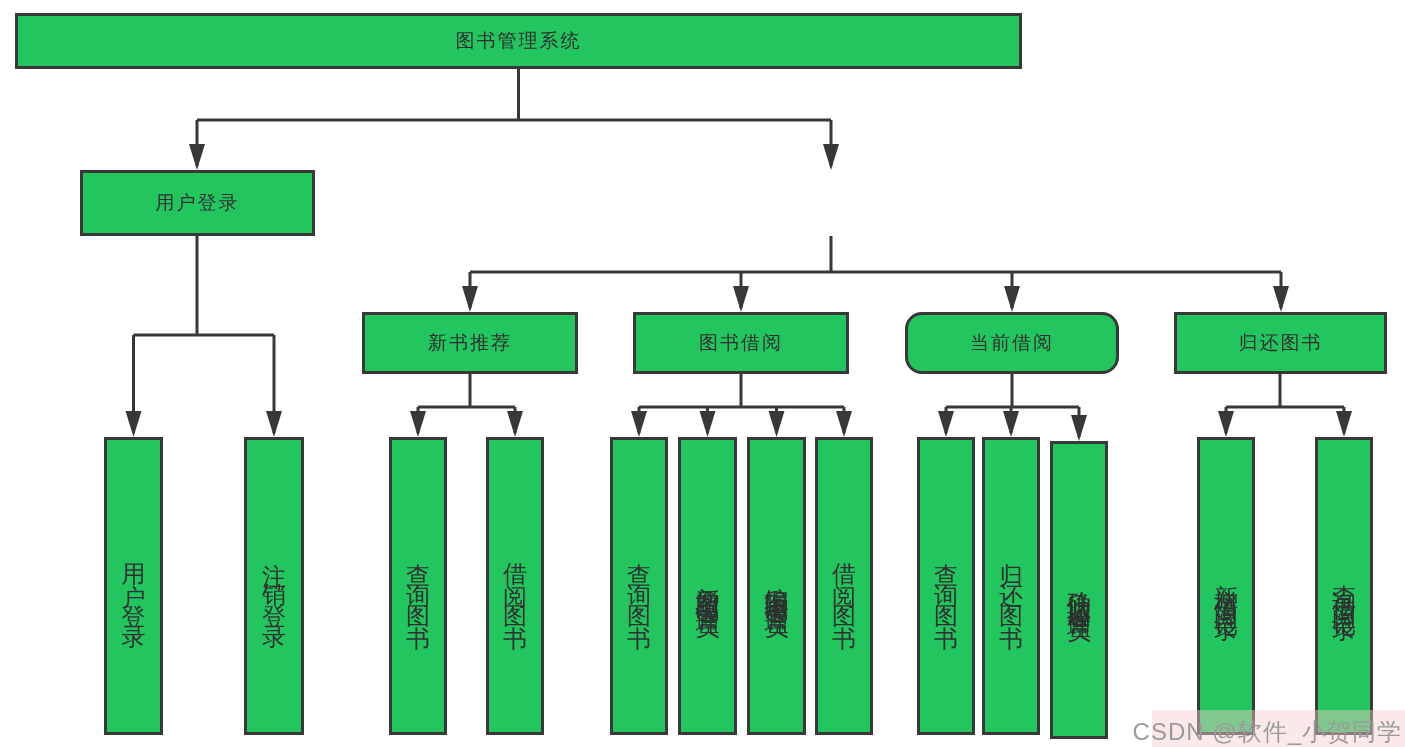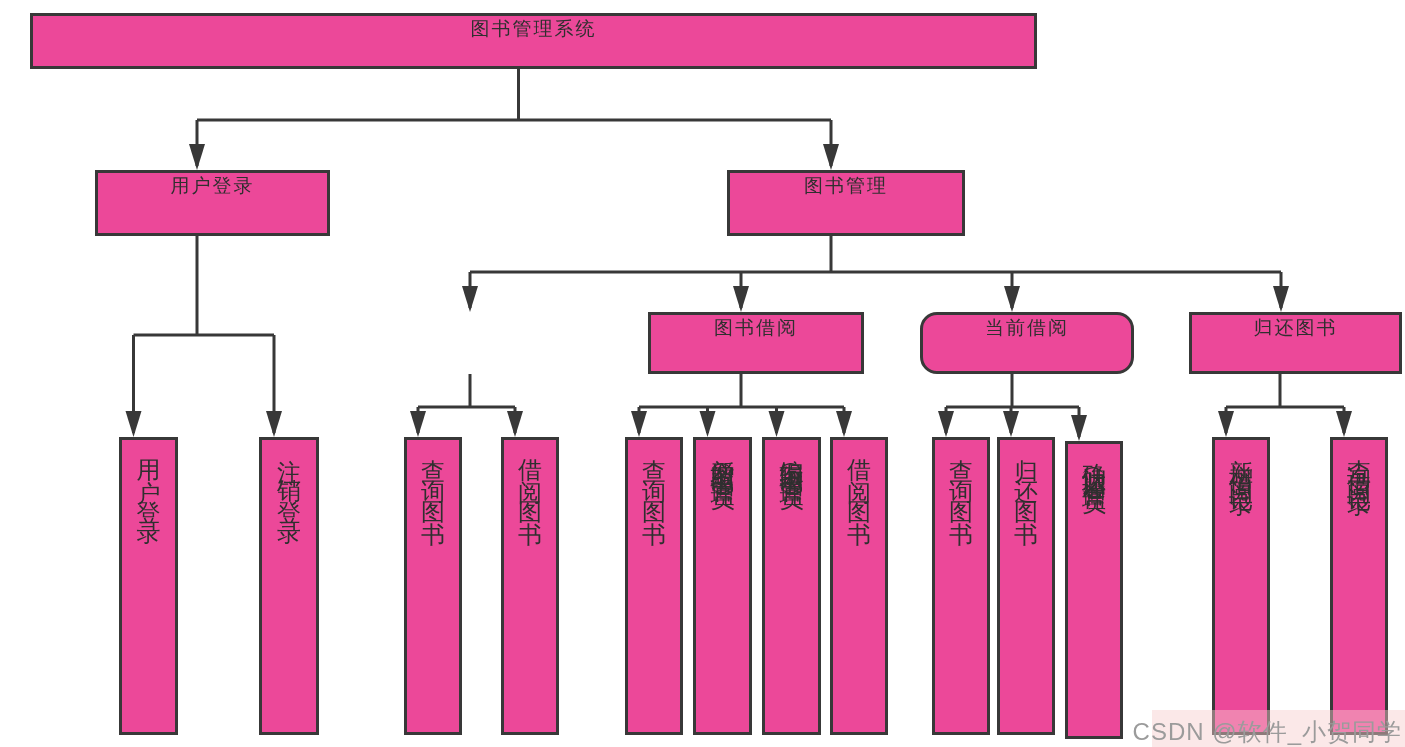--- a/index.html
+++ b/index.html
@@ -8,25 +8,24 @@
     width:1405px;height:747px;
     background:#ffffff;
     font-family:"Liberation Sans", sans-serif;
     overflow:hidden;
   }
   .wires{position:absolute;left:0;top:0;z-index:1;pointer-events:none;}
   .node{
     position:absolute;
     box-sizing:border-box;
     border:3px solid #383838;
-    background:#ec4899;
-    display:flex;justify-content:center;
+    background:#22c55e;
+    display:flex;align-items:center;justify-content:center;
     color:#2f2f2f;
     z-index:2;
-    margin-left:15px;
   }
   .h-label{font-size:19px;letter-spacing:2px;white-space:nowrap;}
   .leaf span{
     writing-mode:vertical-rl;
     text-orientation:mixed;
     font-size:24px;
     line-height:1;
     white-space:nowrap;
   }
   .v4{letter-spacing:21px;}
@@ -86,24 +85,24 @@
     </g>
   </svg>
 
   <div class="node" style="left:15px;top:13px;width:1007px;height:56px;">
     <span class="h-label">图书管理系统</span>
   </div>
 
   <div class="node" style="left:80px;top:170px;width:235px;height:66px;">
     <span class="h-label">用户登录</span>
   </div>
-  <div class="node" style="left:712px;top:170px;width:238px;height:66px;">
-    <span class="h-label">图书管理</span>
+
+  <div class="node" style="left:362px;top:312px;width:216px;height:62px;">
+    <span class="h-label">新书推荐</span>
   </div>
-
   <div class="node" style="left:633px;top:312px;width:216px;height:62px;">
     <span class="h-label">图书借阅</span>
   </div>
   <div class="node" style="left:905px;top:312px;width:214px;height:62px;border-radius:17px;">
     <span class="h-label">当前借阅</span>
   </div>
   <div class="node" style="left:1174px;top:312px;width:213px;height:62px;">
     <span class="h-label">归还图书</span>
   </div>
 

